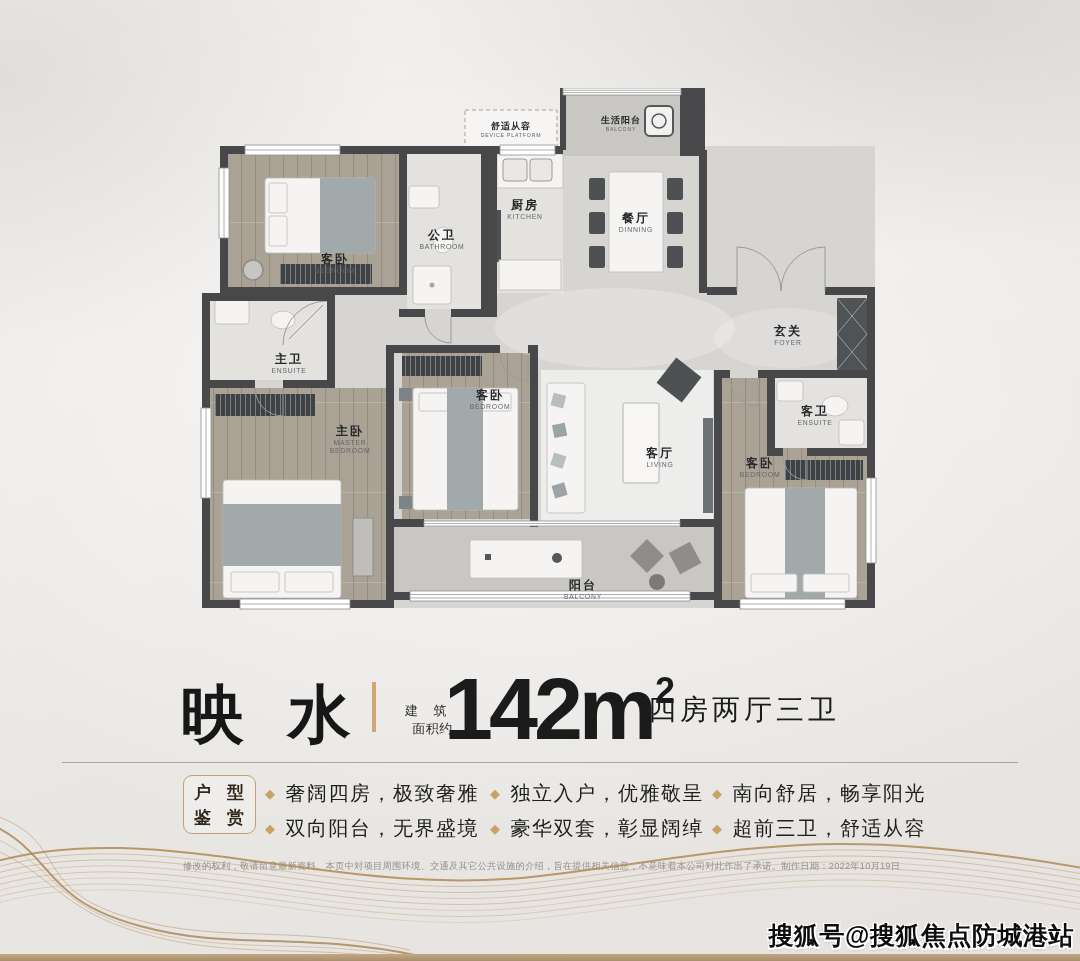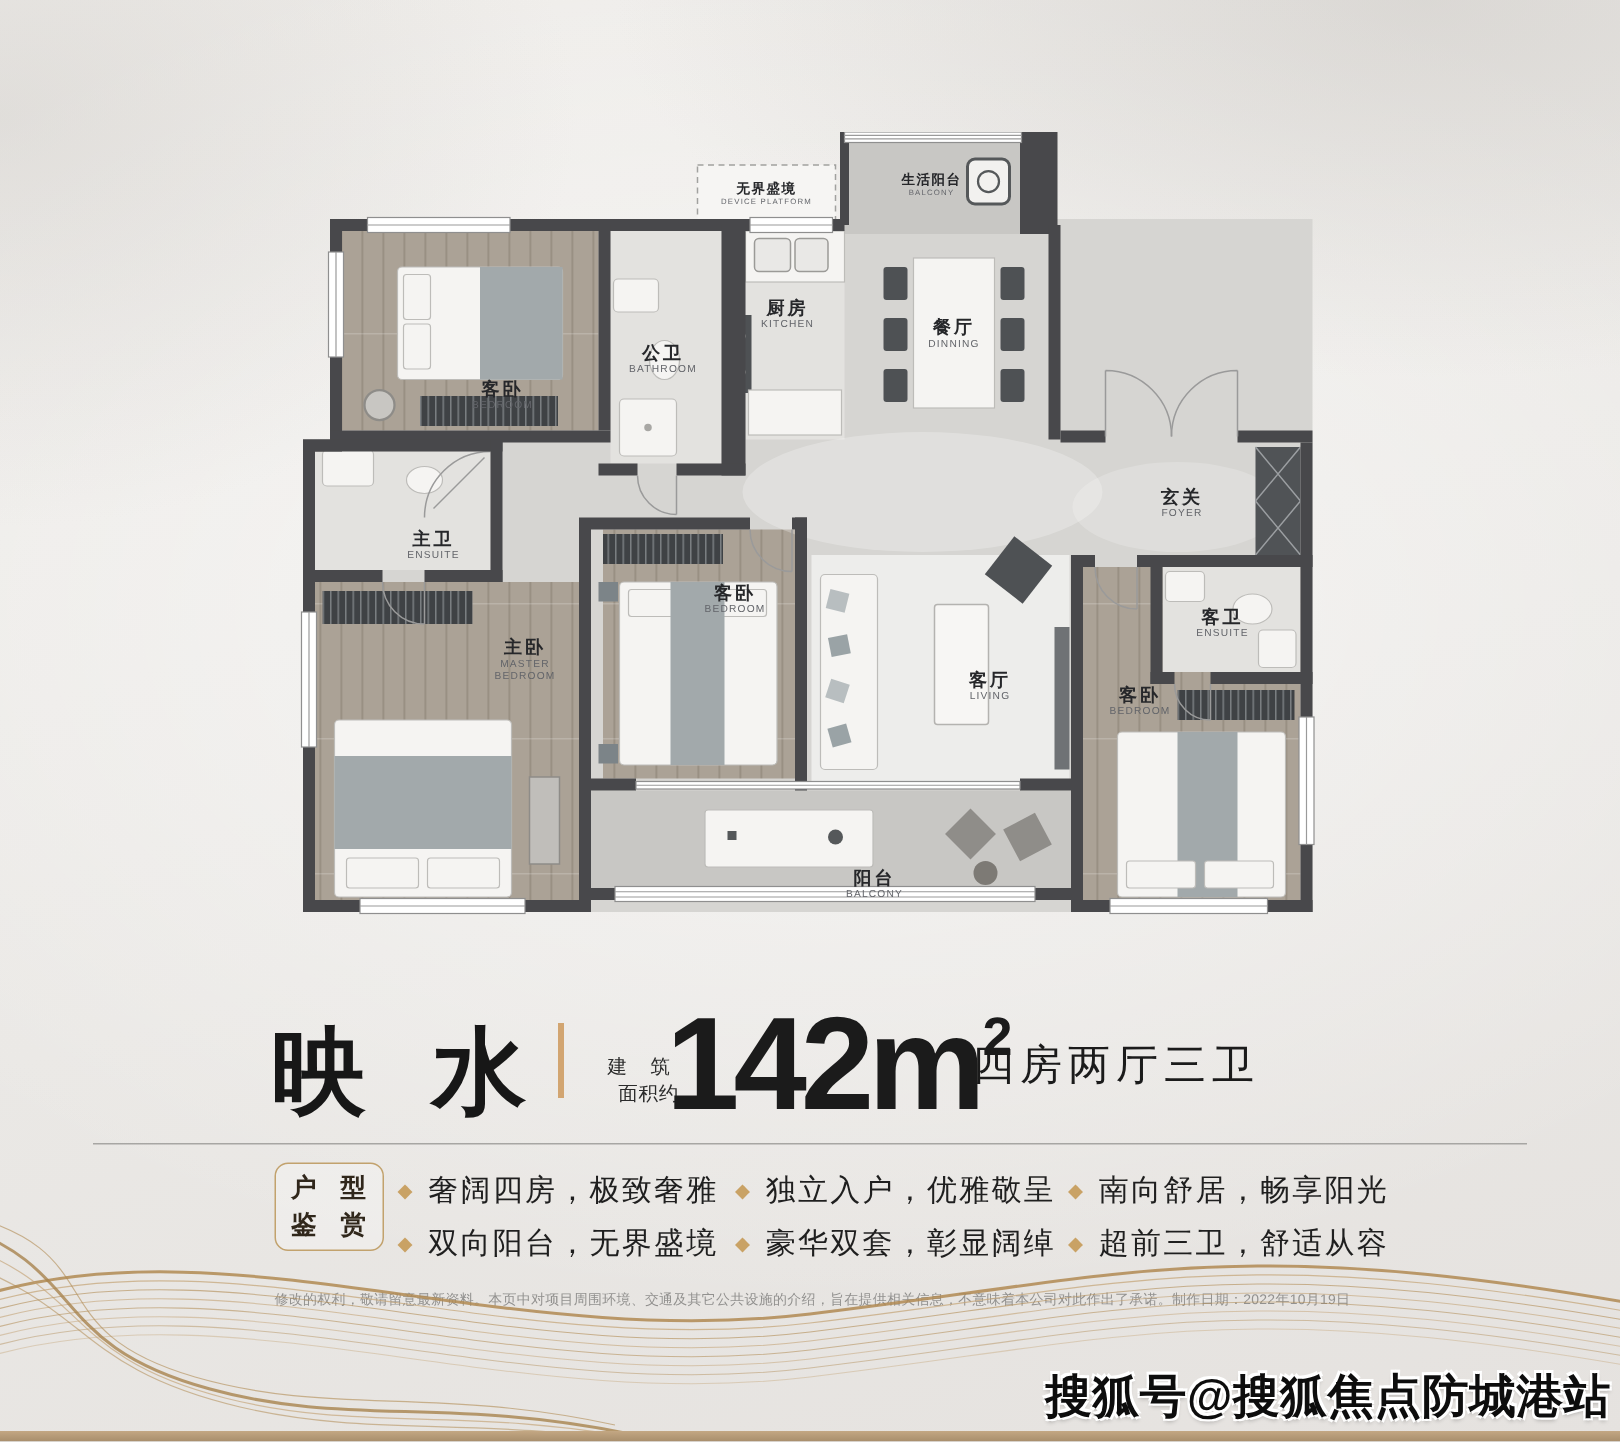--- a/index.html
+++ b/index.html
@@ -42,21 +42,21 @@
   #rule{position:absolute;left:62px;top:762px;width:956px;height:1px;background:#a7a6a3;}
   
   #badge{position:absolute;left:183px;top:775px;border:1.5px solid #c2a26d;border-radius:9px;padding:4px 6px 4px 10px;text-align:right;font-family:"DejaVu Serif",serif;font-weight:bold;font-size:17px;letter-spacing:5px;line-height:1.45;color:#30271b;background:rgba(255,255,255,.25);}
   .feat{position:absolute;display:flex;align-items:center;gap:9px;font-size:20px;letter-spacing:1.5px;color:#1f1f1f;}
   .feat .dia{color:#c9a265;font-size:13px;line-height:1;}
   
   #disclaimer{position:absolute;left:183px;top:860px;width:742px;font-size:9.3px;line-height:1.5;color:#92918f;letter-spacing:.2px;}
   
   #waves{position:absolute;left:0;bottom:5px;}
   #bottom-bar{position:absolute;left:0;bottom:0;width:1080px;height:7px;background:linear-gradient(#c3a783,#a88e6c);}
-  #watermark{position:absolute;right:6px;bottom:9px;font-size:31px;font-weight:bold;color:#0d0d0d;letter-spacing:.5px;
+  #watermark{position:absolute;right:6px;bottom:9px;font-size:25px;font-weight:bold;color:#0d0d0d;letter-spacing:.5px;
     text-shadow:-1.5px -1.5px 0 #fff,1.5px -1.5px 0 #fff,-1.5px 1.5px 0 #fff,1.5px 1.5px 0 #fff,0 2px 3px rgba(0,0,0,.25);}
 </style>
 </head>
 <body>
 
 <div id="stage">
 
   <div id="plan">
     <svg width="700" height="562" viewBox="0 0 700 562">
       <defs>
@@ -231,21 +231,21 @@
         <path d="M596 203 A44 44 0 0 1 640 159 M640 203 L640 159" class="arc"></path>
         <path d="M240 229 A26 26 0 0 0 266 255 M266 229 L266 255" class="arc"></path>
         <path d="M315 265 A28 28 0 0 0 343 293 M343 265 L343 293" class="arc"></path>
         <path d="M70 300 A28 28 0 0 0 98 328 M98 300 L98 328" class="arc"></path>
         <path d="M545 290 A28 28 0 0 0 573 318 M573 290 L573 318" class="arc"></path>
         <path d="M598 368 A24 24 0 0 0 622 392 M622 368 L622 392" class="arc"></path>
       </g>
     </svg>
 
     <div class="rlabel sm" style="left:326px;top:42px;">
-      <div class="cn">无界盛境</div>
+      <div class="cn">舒适从容</div>
       <div class="en">DEVICE PLATFORM</div>
     </div>
     <div class="rlabel sm" style="left:436px;top:36px;">
       <div class="cn">生活阳台</div>
       <div class="en">BALCONY</div>
     </div>
     <div class="rlabel" style="left:150px;top:176px;">
       <div class="cn">客卧</div>
       <div class="en">BEDROOM</div>
     </div>

